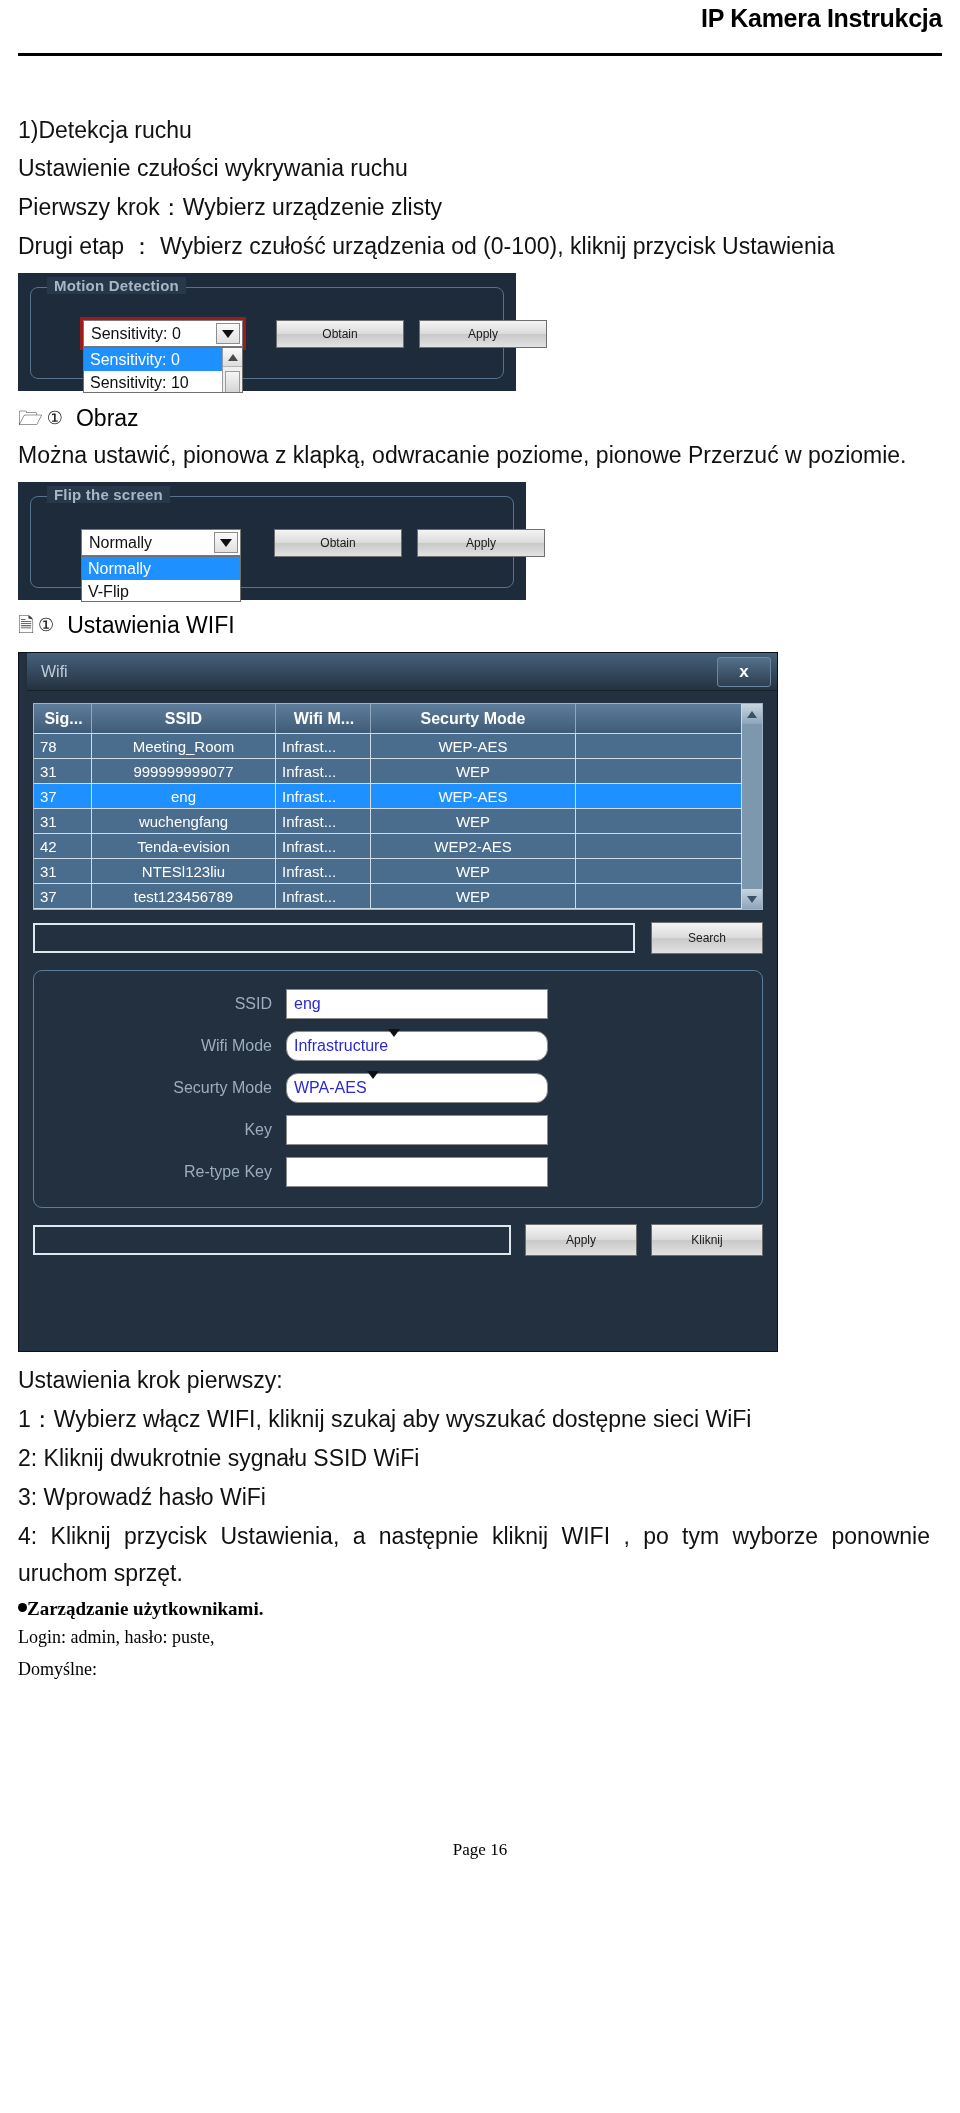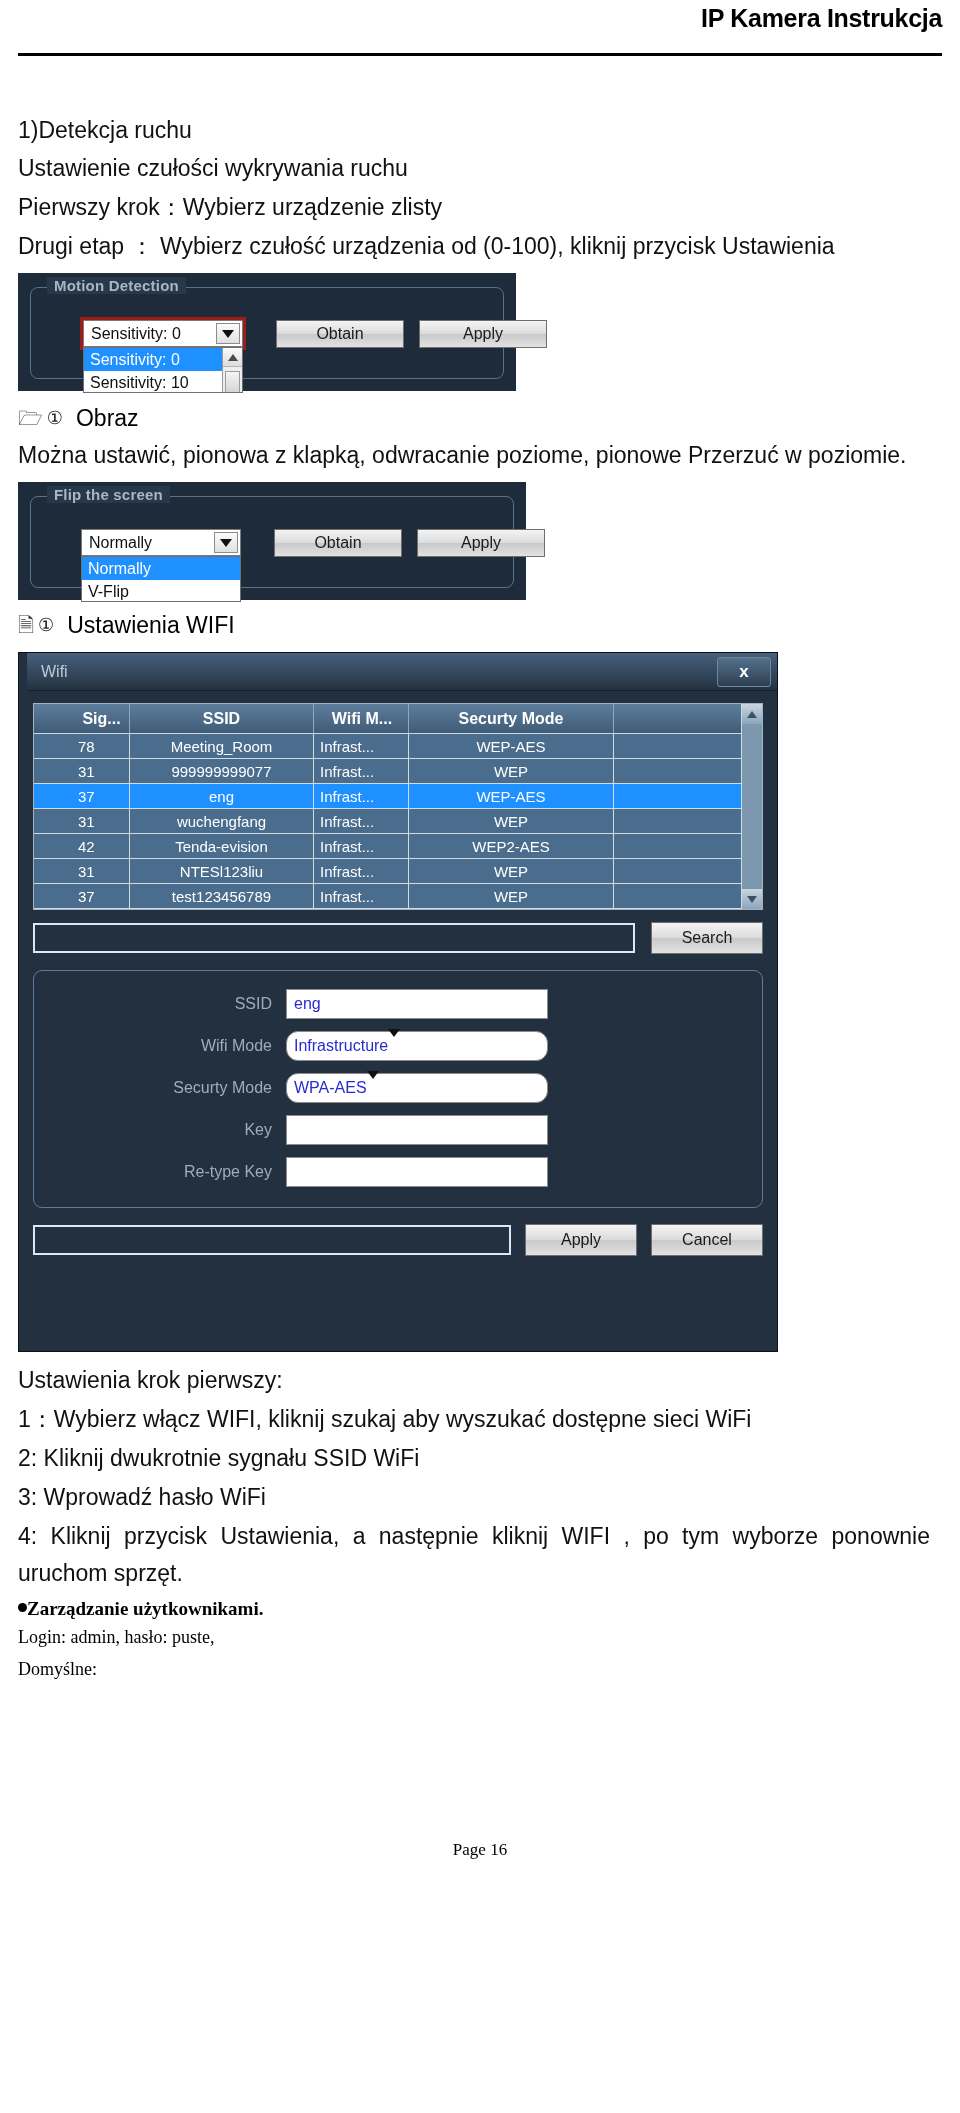--- a/index.html
+++ b/index.html
@@ -95,21 +95,21 @@
     font-size: 15px;
     font-weight: bold;
     font-family: "Liberation Sans", sans-serif;
     letter-spacing: .2px;
   }
 
   .win-btn {
     background: linear-gradient(to bottom,#f4f4f4 0%,#dcdcdc 48%,#c9c9c9 52%,#e2e2e2 100%);
     border: 1px solid #6f6f6f;
     color: #1a1a1a;
-    font-size: 16px;
+    font-size: 12px;
     font-family: "Liberation Sans", sans-serif;
     display: flex;
     align-items: center;
     justify-content: center;
     box-sizing: border-box;
     cursor: pointer;
   }
 
   .combo {
     background: #ffffff;
@@ -246,21 +246,21 @@
     font-size: 15px;
     color: #ffffff;
     box-sizing: border-box;
     border-right: 1px solid #cfdbe5;
     padding: 0 4px;
     overflow: hidden;
     white-space: nowrap;
   }
   .nt-body .nt-row { border-bottom: 1px solid #cfdbe5; background: #4b6d8d; }
   .nt-body .nt-row.sel { background: #1e90ff; }
-  .c-sig  { width: 58px; justify-content: flex-start; padding-left: 6px; margin-left: 38px; }
+  .c-sig  { width: 58px; justify-content: flex-start; padding-left: 6px; }
   .c-ssid { width: 184px; justify-content: center; }
   .c-mode { width: 95px; justify-content: flex-start; padding-left: 6px; }
   .c-sec  { width: 205px; justify-content: center; }
   .c-pad  { flex: 1 1 auto; border-right: none; }
   .nt-scroll {
     position: absolute;
     top: 0; right: 0; bottom: 0;
     width: 20px;
     background: #7d97ae;
     border-left: 1px solid #cfdbe5;
@@ -561,21 +561,21 @@
       </div>
       <div class="form-row" style="margin-bottom:0;">
         <div class="form-label">Re-type Key</div>
         <div class="form-field"></div>
       </div>
     </div>
 
     <div class="wifi-footer">
       <div class="footer-input"></div>
       <div class="win-btn footer-btn">Apply</div>
-      <div class="win-btn footer-btn">Cancel</div>
+      <div class="win-btn footer-btn">Kliknij</div>
     </div>
   </div>
 
   <div class="steps">
     <p class="ptext">Ustawienia krok pierwszy:</p>
     <p class="ptext">1：Wybierz włącz WIFI, kliknij szukaj aby wyszukać dostępne sieci WiFi</p>
     <p class="ptext">2: Kliknij dwukrotnie sygnału SSID WiFi</p>
     <p class="ptext">3: Wprowadź hasło WiFi</p>
     <p class="ptext justify" style="width:912px;">4:  Kliknij  przycisk  Ustawienia,  a  następnie  kliknij  WIFI ,  po  tym  wyborze ponownie uruchom sprzęt.</p>
 

